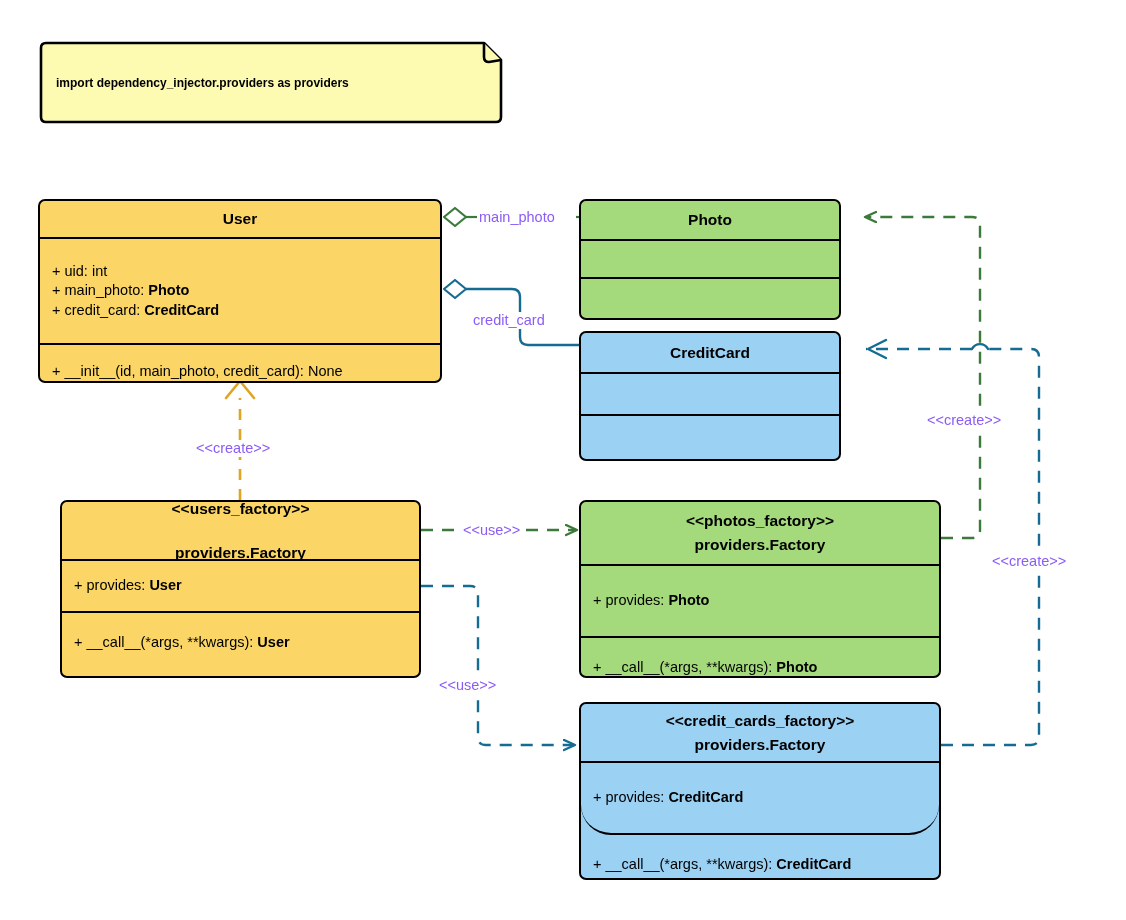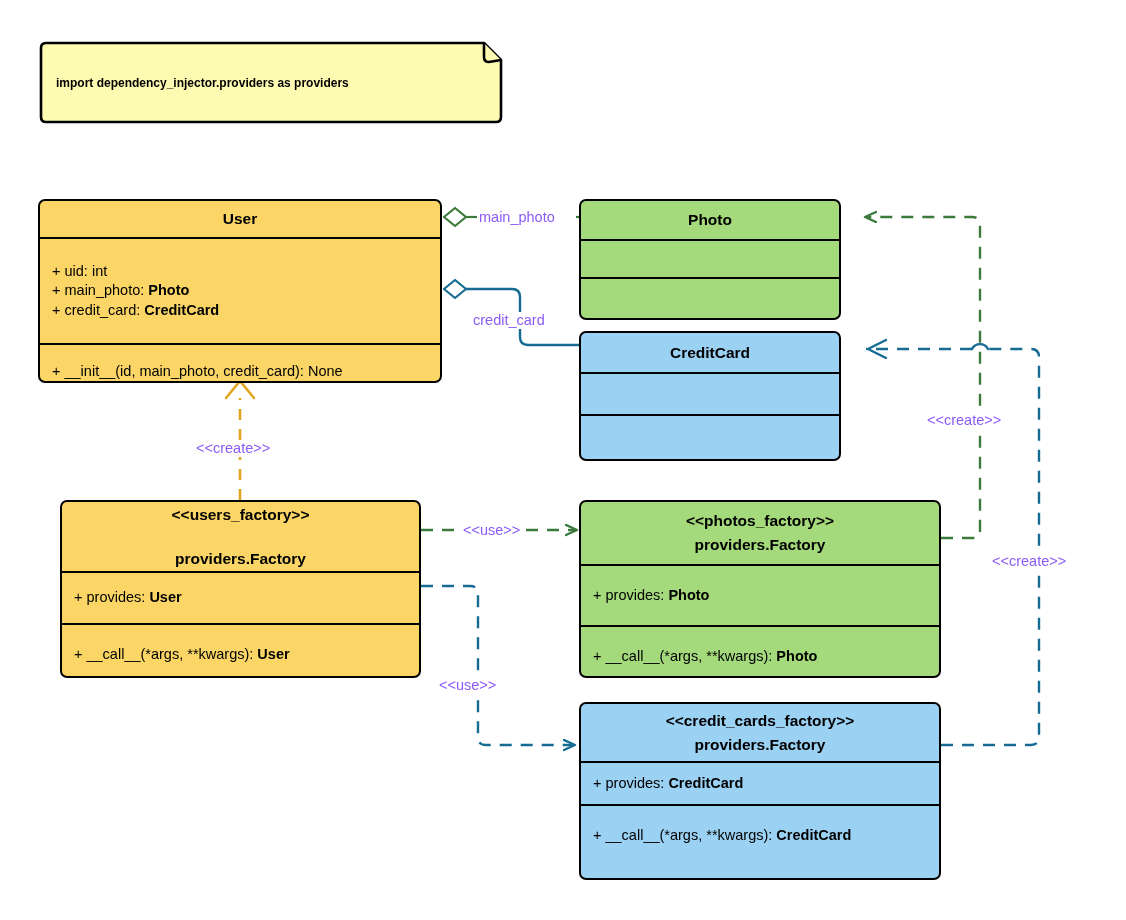--- a/index.html
+++ b/index.html
@@ -176,59 +176,59 @@
 
   <div class="umlbox fill-blue" style="left:579px;top:331px;width:262px;height:130px;">
     <div class="sec" style="height:41px;">
       <div class="title">CreditCard</div>
     </div>
     <div class="sec" style="height:42px;"></div>
     <div class="sec" style="height:42px;"></div>
   </div>
 
   <div class="umlbox fill-yellow" style="left:60px;top:500px;width:361px;height:178px;">
-    <div class="sec" style="height:71px;gap:20px;">
+    <div class="sec" style="height:59px;gap:20px;">
       <div class="title">&lt;&lt;users_factory&gt;&gt;</div>
       <div class="title" style="margin-top:-4px;">providers.Factory</div>
     </div>
     <div class="sec" style="height:52px;">
       <div class="member">
         <span>+ provides: </span><b>User</b>
       </div>
     </div>
     <div class="sec" style="height:59px;">
       <div class="member">
         <span>+ __call__(*args, **kwargs): </span><b>User</b>
       </div>
     </div>
   </div>
 
   <div class="umlbox fill-green" style="left:579px;top:500px;width:362px;height:178px;">
     <div class="sec" style="height:64px;">
       <div class="title">&lt;&lt;photos_factory&gt;&gt;</div>
       <div class="title" style="margin-top:-4px;">providers.Factory</div>
     </div>
-    <div class="sec" style="height:61px;">
+    <div class="sec" style="height:72px;">
       <div class="member">
         <span>+ provides: </span><b>Photo</b>
       </div>
     </div>
     <div class="sec" style="height:59px;">
       <div class="member">
         <span>+ __call__(*args, **kwargs): </span><b>Photo</b>
       </div>
     </div>
   </div>
 
   <div class="umlbox fill-blue" style="left:579px;top:702px;width:362px;height:178px;">
     <div class="sec" style="height:59px;">
       <div class="title">&lt;&lt;credit_cards_factory&gt;&gt;</div>
       <div class="title" style="margin-top:-4px;">providers.Factory</div>
     </div>
-    <div class="sec" style="height:43px;">
+    <div class="sec" style="height:72px;border-radius:30px;">
       <div class="member">
         <span>+ provides: </span><b>CreditCard</b>
       </div>
     </div>
     <div class="sec" style="height:59px;">
       <div class="member">
         <span>+ __call__(*args, **kwargs): </span><b>CreditCard</b>
       </div>
     </div>
   </div>

